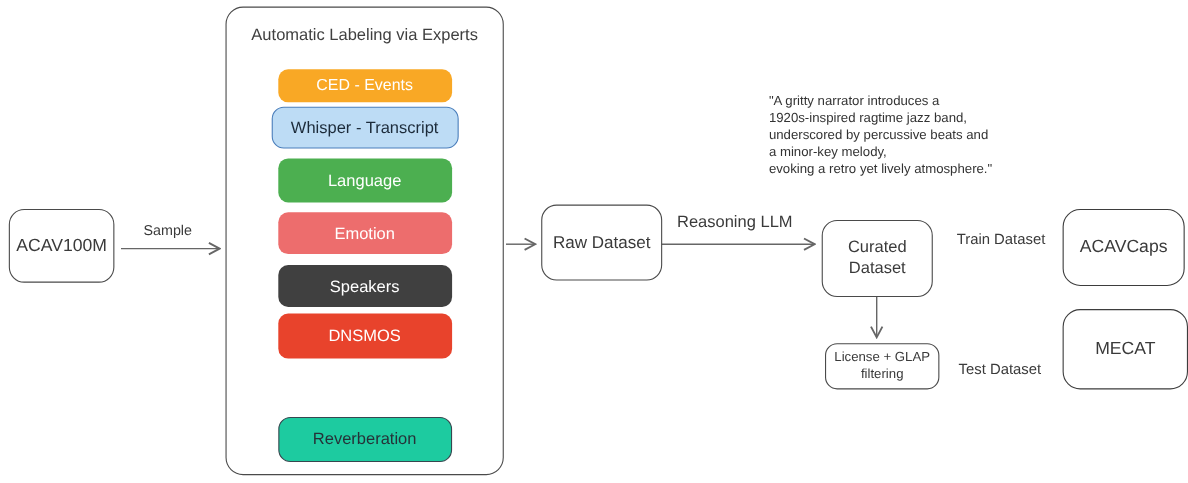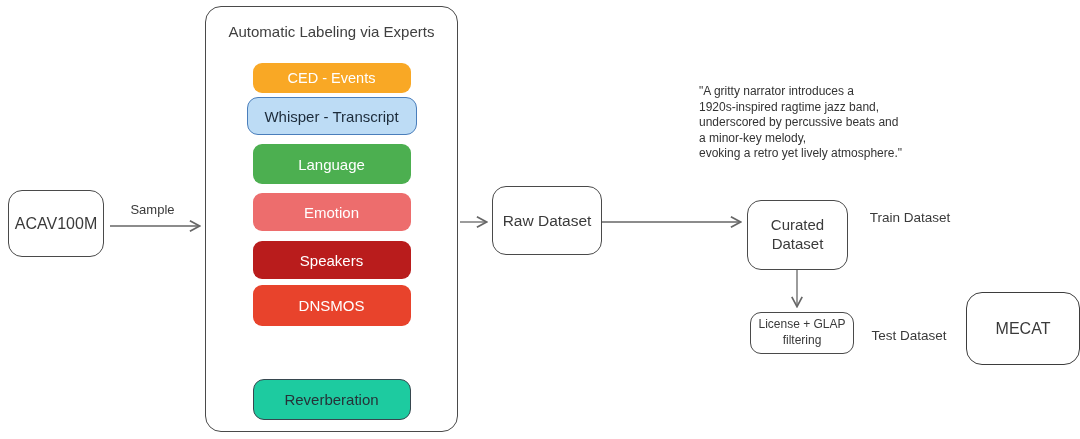--- a/index.html
+++ b/index.html
@@ -22,21 +22,21 @@
     color:#3a3a3a;
     white-space:pre-line;
     line-height:1.25;
     box-sizing:border-box;
   }
   #acav100m{left:8px;top:190px;width:96px;height:67px;}
   #raw-dataset{left:492px;top:186px;width:110px;height:69px;font-size:15.5px;}
   #curated-dataset{left:747px;top:200px;width:101px;height:70px;font-size:15px;}
   #license-filtering{left:750px;top:312px;width:104px;height:42px;font-size:12px;border-radius:11px;border-width:1.2px;line-height:1.3;}
   #acavcaps{left:966px;top:190px;width:111px;height:70px;border-radius:16px;border:1.7px solid #3d3d3d;}
-  #mecat{left:966px;top:292px;width:114px;height:73px;border-radius:16px;border:1.7px solid #3d3d3d;}
+  #mecat{left:966px;top:281px;width:114px;height:73px;border-radius:16px;border:1.7px solid #3d3d3d;}
 
   #experts-container{
     position:absolute;left:205px;top:6px;width:253px;height:426px;
     border:1.5px solid #4a4a4a;border-radius:16px;background:#fff;
     box-sizing:border-box;
   }
   #experts-title{
     position:absolute;left:0;right:0;top:16px;
     text-align:center;font-size:15px;color:#404040;
   }
@@ -89,35 +89,37 @@
 
   <div class="node" id="acav100m">ACAV100M</div>
 
   <div id="experts-container">
     <div id="experts-title">Automatic Labeling via Experts</div>
     <div id="experts-list">
         <div class="expert-box" style="background: rgb(249, 168, 37); color: rgb(255, 255, 255);">CED - Events</div>
         <div class="expert-box" style="background: rgb(189, 220, 245); color: rgb(28, 43, 58); border: 1.5px solid rgb(74, 126, 187);">Whisper - Transcript</div>
         <div class="expert-box" style="background: rgb(76, 175, 80); color: rgb(255, 255, 255);">Language</div>
         <div class="expert-box" style="background: rgb(237, 109, 109); color: rgb(255, 255, 255);">Emotion</div>
-        <div class="expert-box" style="background: #b91c1c; color: rgb(255, 255, 255);">Speakers</div>
+        <div class="expert-box" style="background: #404040; color: rgb(255, 255, 255);">Speakers</div>
         <div class="expert-box" style="background: rgb(232, 67, 44); color: rgb(255, 255, 255);">DNSMOS</div>
         <div class="expert-box" style="background: rgb(29, 203, 160); color: rgb(38, 50, 56); border: 1.5px solid rgb(55, 71, 79);">Reverberation</div>
       </div>
   </div>
 
   <div class="node" id="raw-dataset">Raw Dataset</div>
   <div class="node" id="curated-dataset">Curated
 Dataset</div>
   <div class="node" id="license-filtering">License + GLAP
 filtering</div>
 
+  <div class="node" id="acavcaps">ACAVCaps</div>
   <div class="node" id="mecat">MECAT</div>
 
   <div class="flow-label" id="sample-label">Sample</div>
+  <div class="flow-label" id="reasoning-label">Reasoning LLM</div>
   <div class="flow-label" id="train-label">Train Dataset</div>
   <div class="flow-label" id="test-label">Test Dataset</div>
 
   <div id="quote">"A gritty narrator introduces a
 1920s-inspired ragtime jazz band,
 underscored by percussive beats and
 a minor-key melody,
 evoking a retro yet lively atmosphere."</div>
 
 </div>

